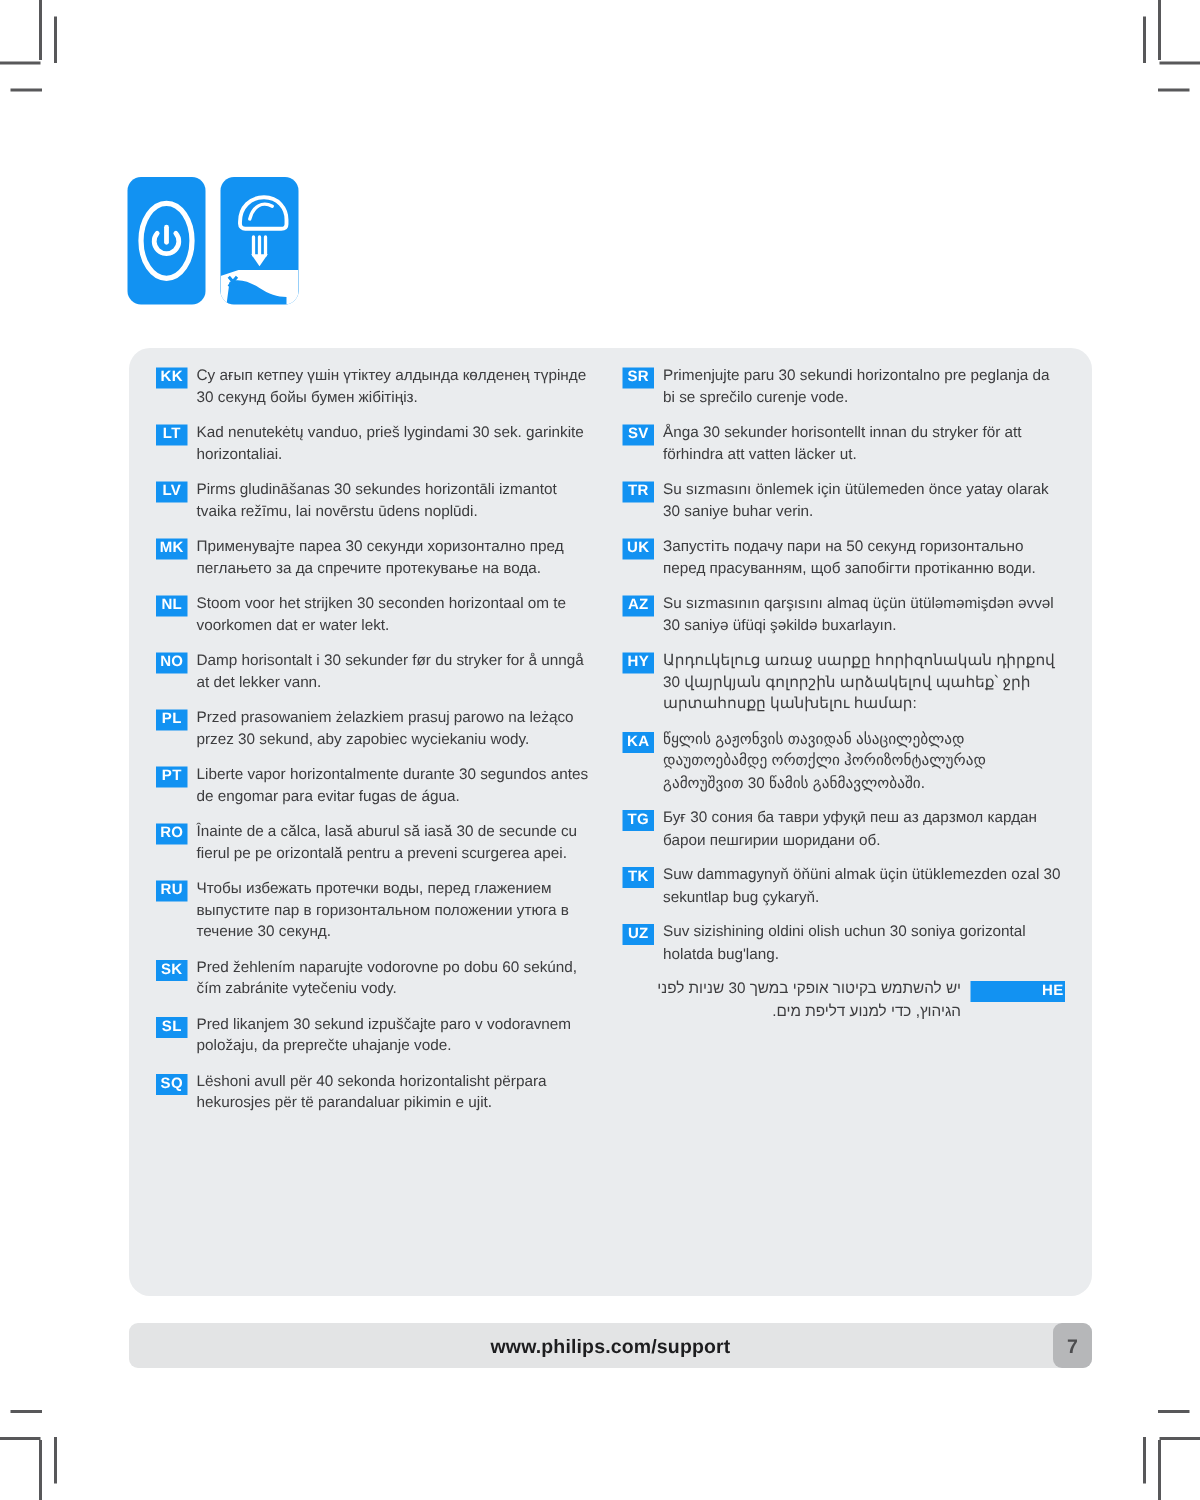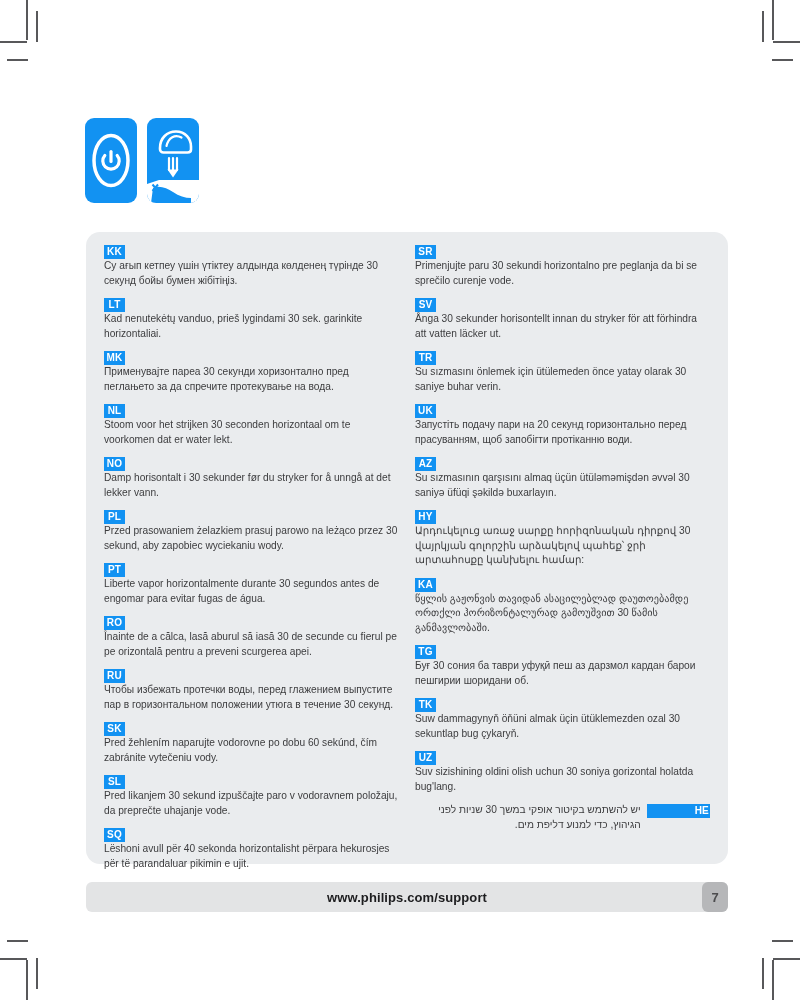--- a/index.html
+++ b/index.html
@@ -69,21 +69,20 @@
   .col {
     width: 50%;
     box-sizing: border-box;
     padding: 0 8px;
   }
 
   .entry {
     display: flex;
     align-items: flex-start;
     margin-bottom: 9px;
-    flex-direction: column;
   }
   .badge {
     flex: 0 0 auto;
     min-width: 21px;
     height: 14px;
     line-height: 14px;
     background: #1292f2;
     color: #ffffff;
     font-size: 10px;
     font-weight: bold;
@@ -208,20 +207,24 @@
       <div class="col" id="left-col">
           <div class="entry">
             <span class="badge">KK</span>
             <span class="etext">Су ағып кетпеу үшін үтіктеу алдында көлденең түрінде 30 секунд бойы бумен жібітіңіз.</span>
           </div>
           <div class="entry">
             <span class="badge">LT</span>
             <span class="etext">Kad nenutekėtų vanduo, prieš lygindami 30 sek. garinkite horizontaliai.</span>
           </div>
           <div class="entry">
+            <span class="badge">LV</span>
+            <span class="etext">Pirms gludināšanas 30 sekundes horizontāli izmantot tvaika režīmu, lai novērstu ūdens noplūdi.</span>
+          </div>
+          <div class="entry">
             <span class="badge">MK</span>
             <span class="etext">Применувајте пареа 30 секунди хоризонтално пред пеглањето за да спречите протекување на вода.</span>
           </div>
           <div class="entry">
             <span class="badge">NL</span>
             <span class="etext">Stoom voor het strijken 30 seconden horizontaal om te voorkomen dat er water lekt.</span>
           </div>
           <div class="entry">
             <span class="badge">NO</span>
             <span class="etext">Damp horisontalt i 30 sekunder før du stryker for å unngå at det lekker vann.</span>
@@ -263,21 +266,21 @@
           <div class="entry">
             <span class="badge">SV</span>
             <span class="etext">Ånga 30 sekunder horisontellt innan du stryker för att förhindra att vatten läcker ut.</span>
           </div>
           <div class="entry">
             <span class="badge">TR</span>
             <span class="etext">Su sızmasını önlemek için ütülemeden önce yatay olarak 30 saniye buhar verin.</span>
           </div>
           <div class="entry">
             <span class="badge">UK</span>
-            <span class="etext">Запустіть подачу пари на 20 секунд горизонтально перед прасуванням, щоб запобігти протіканню води.</span>
+            <span class="etext">Запустіть подачу пари на 50 секунд горизонтально перед прасуванням, щоб запобігти протіканню води.</span>
           </div>
           <div class="entry">
             <span class="badge">AZ</span>
             <span class="etext">Su sızmasının qarşısını almaq üçün ütüləməmişdən əvvəl 30 saniyə üfüqi şəkildə buxarlayın.</span>
           </div>
           <div class="entry">
             <span class="badge">HY</span>
             <span class="etext">Արդուկելուց առաջ սարքը հորիզոնական դիրքով 30 վայրկյան գոլորշին արձակելով պահեք՝ ջրի արտահոսքը կանխելու համար:</span>
           </div>
           <div class="entry">

